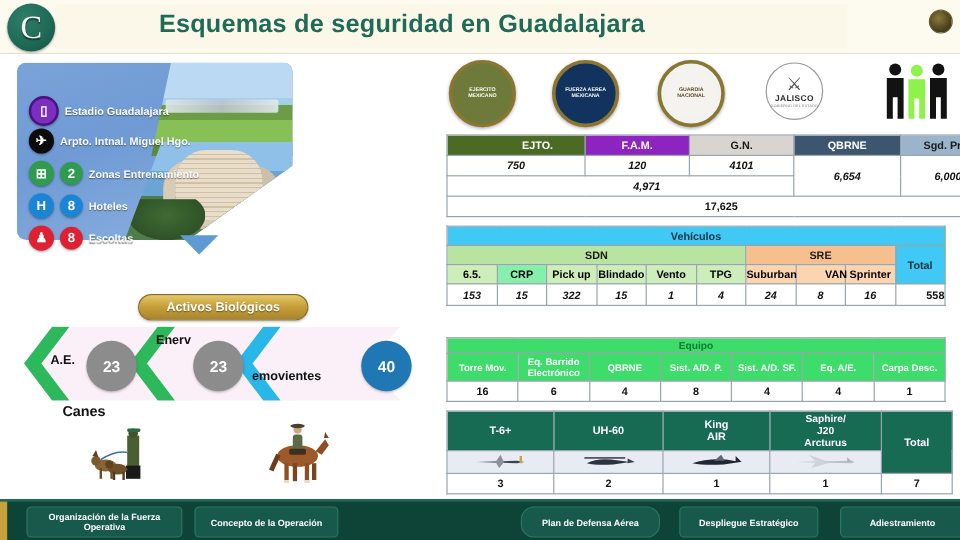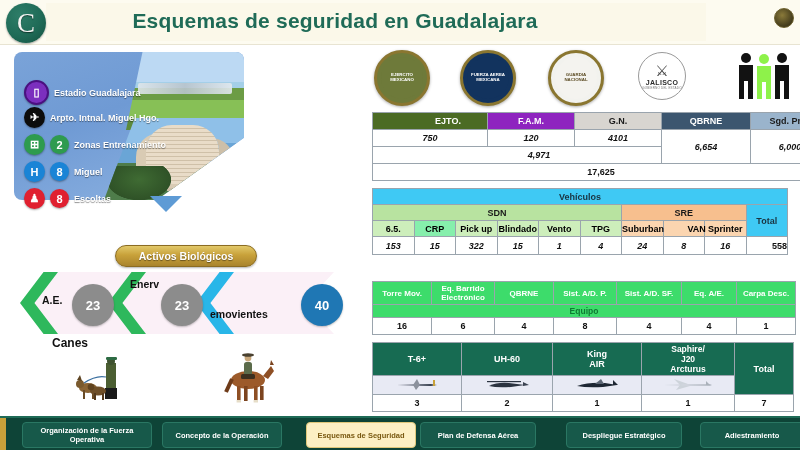--- a/index.html
+++ b/index.html
@@ -240,21 +240,21 @@
 
   <div class="inst-row" style="left:24px;top:134px;">
     <div class="inst-ic" style="background:#2e9b4f;">⊞</div>
     <div class="inst-num" style="background:#2e9b4f;">2</div>
     <div class="inst-lab">Zonas  Entrenamiento</div>
   </div>
 
   <div class="inst-row" style="left:24px;top:161px;">
     <div class="inst-ic" style="background:#1a84d6;">H</div>
     <div class="inst-num" style="background:#1a84d6;">8</div>
-    <div class="inst-lab">Miguel</div>
+    <div class="inst-lab">Hoteles</div>
   </div>
 
   <div class="inst-row" style="left:24px;top:188px;">
     <div class="inst-ic" style="background:#e02030;">♟</div>
     <div class="inst-num" style="background:#e02030;">8</div>
     <div class="inst-lab">Escoltas</div>
   </div>
 
   <div class="arrow-down"></div>
 
@@ -403,30 +403,30 @@
       <td class="val">8</td>
       <td class="val">16</td>
       <td class="val" style="font-style:normal;text-align:right;">558</td>
     </tr>
   </tbody>
     </table>
 
   <table class="tbl" style="left:372px;top:281px;width:416px;">
     <tbody>
         <tr>
+      <td class="hdr" colspan="7" style="background:#3ddc6b;color:#0f7a33;height:12px;font-size:8.5px;">Equipo</td>
+    </tr>
+    <tr>
       <td class="hdr" style="background:#3ddc6b;height:22px;width:58px;font-size:8px;">Torre Mov.</td>
       <td class="hdr" style="background:#3ddc6b;width:62px;font-size:8px;">Eq. Barrido Electrónico</td>
       <td class="hdr" style="background:#3ddc6b;width:58px;font-size:8px;">QBRNE</td>
       <td class="hdr" style="background:#3ddc6b;width:62px;font-size:8px;">Sist. A/D. P.</td>
       <td class="hdr" style="background:#3ddc6b;width:64px;font-size:8px;">Sist. A/D. SF.</td>
       <td class="hdr" style="background:#3ddc6b;width:54px;font-size:8px;">Eq. A/E.</td>
       <td class="hdr" style="background:#3ddc6b;width:58px;font-size:8px;">Carpa Desc.</td>
-    </tr>
-    <tr>
-      <td class="hdr" colspan="7" style="background:#3ddc6b;color:#0f7a33;height:12px;font-size:8.5px;">Equipo</td>
     </tr>
     <tr>
       <td class="val" style="height:16px;font-style:normal;">16</td>
       <td class="val" style="font-style:normal;">6</td>
       <td class="val" style="font-style:normal;">4</td>
       <td class="val" style="font-style:normal;">8</td>
       <td class="val" style="font-style:normal;">4</td>
       <td class="val" style="font-style:normal;">4</td>
       <td class="val" style="font-style:normal;">1</td>
     </tr>
@@ -487,22 +487,20 @@
     </tr>
   </tbody>
     </table>
 
   <div class="navbar">
     <div class="nav-accent"></div>
     <div class="navbtn" style="left:22px;width:118px;">Organización de la
 Fuerza Operativa</div>
     <div class="navbtn" style="left:162px;width:108px;">Concepto de la
 Operación</div>
-    <div class="navbtn active" style="left:306px;width:98px;">Esquemas de
-Seguridad</div>
-    <div class="navbtn" style="left:420px;width:104px;">Plan de
+    <div class="navbtn" style="left:434px;width:104px;border-radius:11px;">Plan de
 Defensa Aérea</div>
     <div class="navbtn" style="left:566px;width:104px;">Despliegue
 Estratégico</div>
     <div class="navbtn" style="left:700px;width:92px;">Adiestramiento</div>
   </div>
 
 </div>
 
 </body></html>

